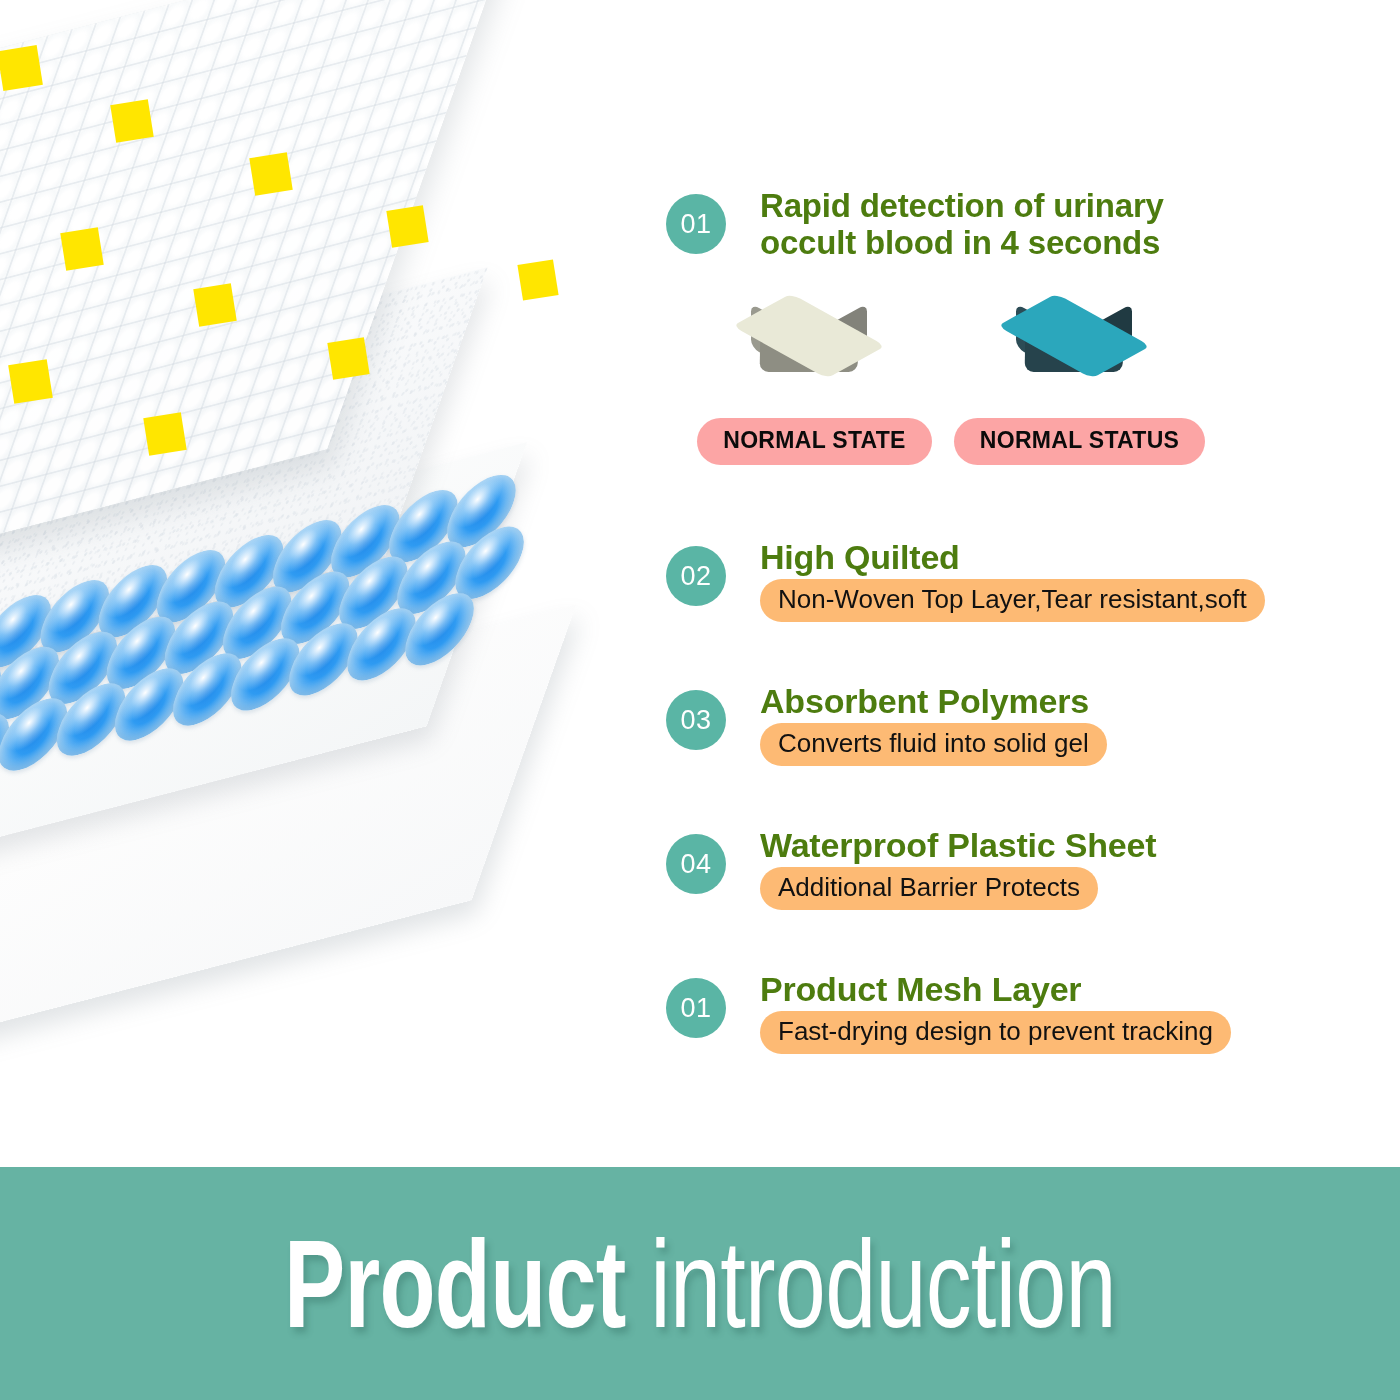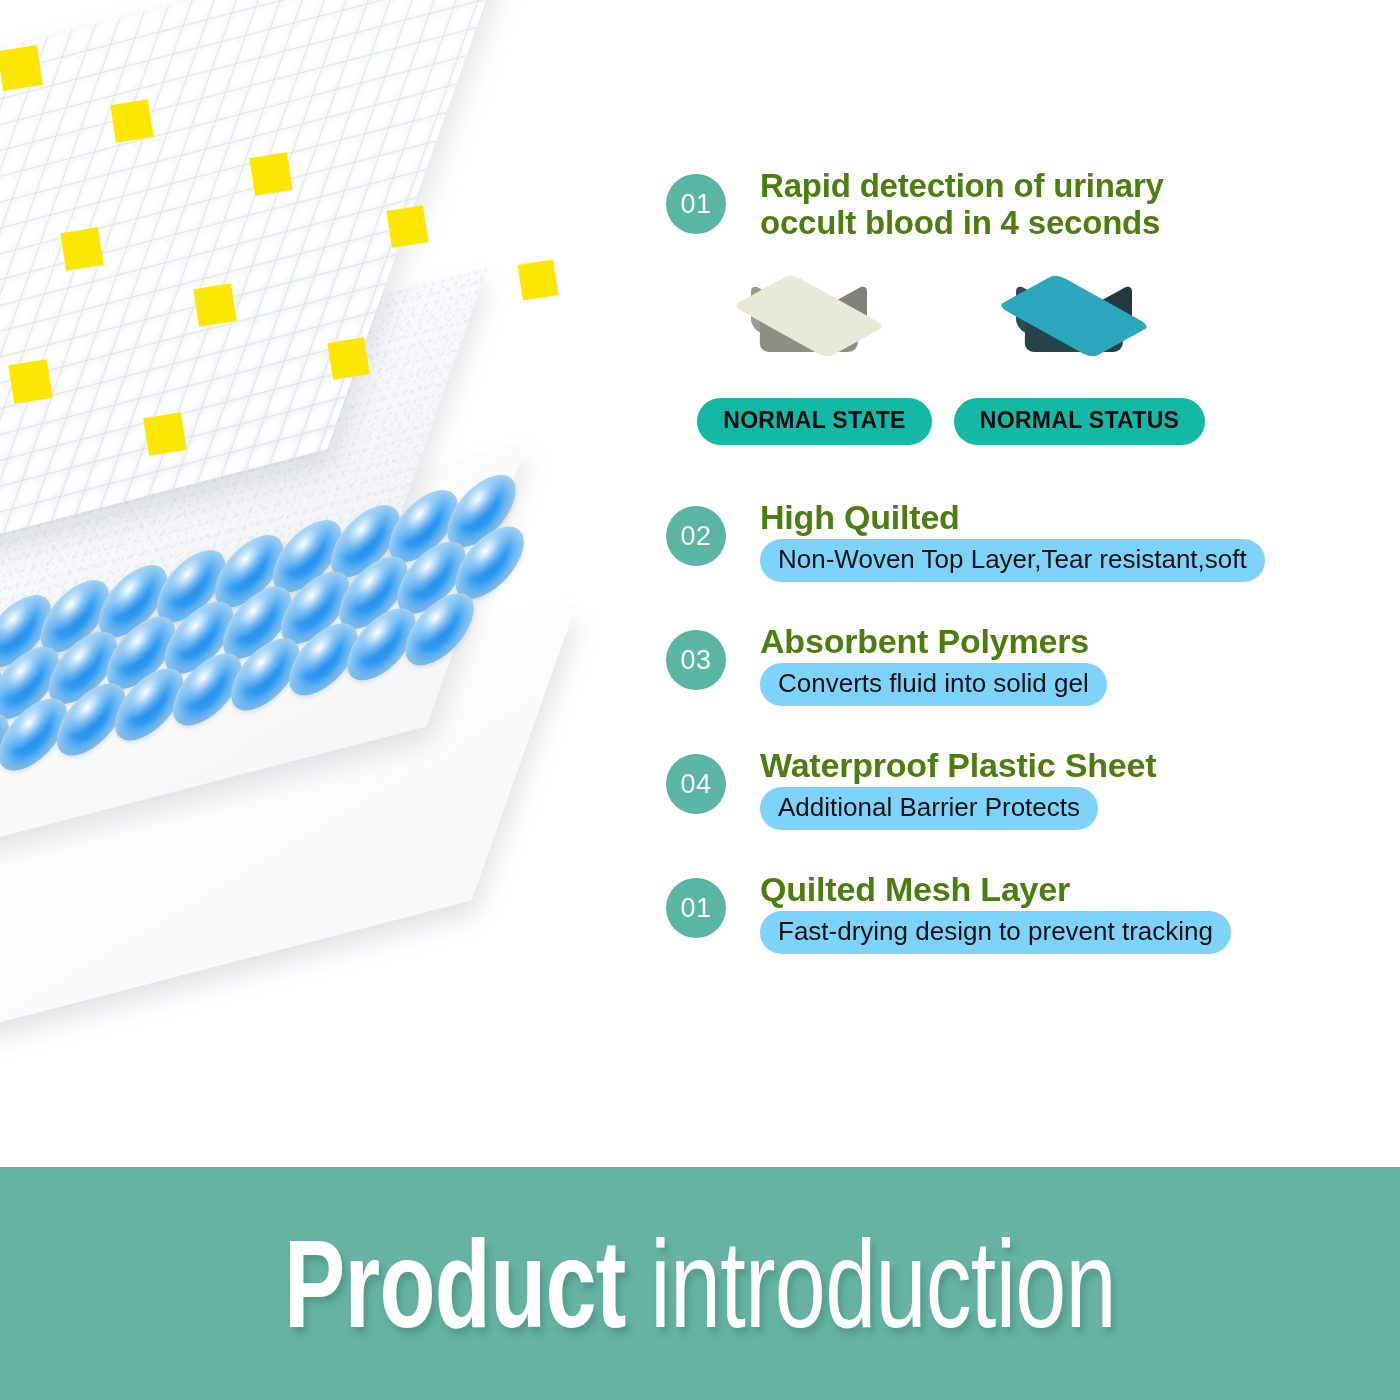--- a/index.html
+++ b/index.html
@@ -103,21 +103,21 @@
     transform:rotate(-9deg);
   }
 
   
   #features {
     position:absolute;
     left:666px; top:170px;
     width:720px;
   }
 
-  .feature { position:relative; }
+  .feature { position:relative;margin-top:20px; }
 
   .badge {
     position:absolute;
     left:0;
     width:60px; height:60px;
     border-radius:50%;
     background:#5AB5A5;
     color:#ffffff;
     font-size:27px;
     font-weight:400;
@@ -133,21 +133,21 @@
     font-weight:bold;
     font-size:34px;
     line-height:1.12;
     letter-spacing:-.2px;
     font-family:"Liberation Sans", sans-serif;
   }
   .f-title.two-line { font-size:33px; }
 
   .pill {
     display:inline-block;
-    background:#7dd3fc;
+    background:#fdba74;
     border-radius:22px;
     padding:5px 18px 7px 18px;
     color:#111111;
     font-size:26px;
     line-height:1.2;
     white-space:nowrap;
     margin-top:3px;
     font-family:"Liberation Sans", sans-serif;
   }
 
@@ -197,21 +197,21 @@
   .cube-normal .left  { background:#9A9A8F; }
   .cube-normal .right { background:#82827A; }
 
   .cube-problem .top   { background:#2BA7BC; }
   .cube-problem .front { background:#26434C; }
   .cube-problem .left  { background:#2C4C56; }
   .cube-problem .right { background:#203A42; }
 
   .state-pill {
     margin-top:22px;
-    background:#14b8a6;
+    background:#fca5a5;
     border-radius:24px;
     padding:9px 26px 11px 26px;
     font-size:23px;
     font-weight:bold;
     color:#0b0b0b;
     letter-spacing:.3px;
     white-space:nowrap;
     font-family:"Liberation Sans", sans-serif;
   }
 
@@ -362,21 +362,21 @@
       <div class="badge">04</div>
       <div class="f-body">
         <div class="f-title">Waterproof Plastic Sheet</div>
         <div class="pill">Additional Barrier Protects</div>
       </div>
     </div>
 
     <div class="feature feature-small">
       <div class="badge">01</div>
       <div class="f-body">
-        <div class="f-title">Quilted Mesh Layer</div>
+        <div class="f-title">Product Mesh Layer</div>
         <div class="pill">Fast-drying design to prevent tracking</div>
       </div>
     </div>
 
   </div>
 
   <div id="banner">
     <div id="banner-text"><span id="banner-bold">Product</span><span id="banner-light"> introduction</span></div>
   </div>
 

